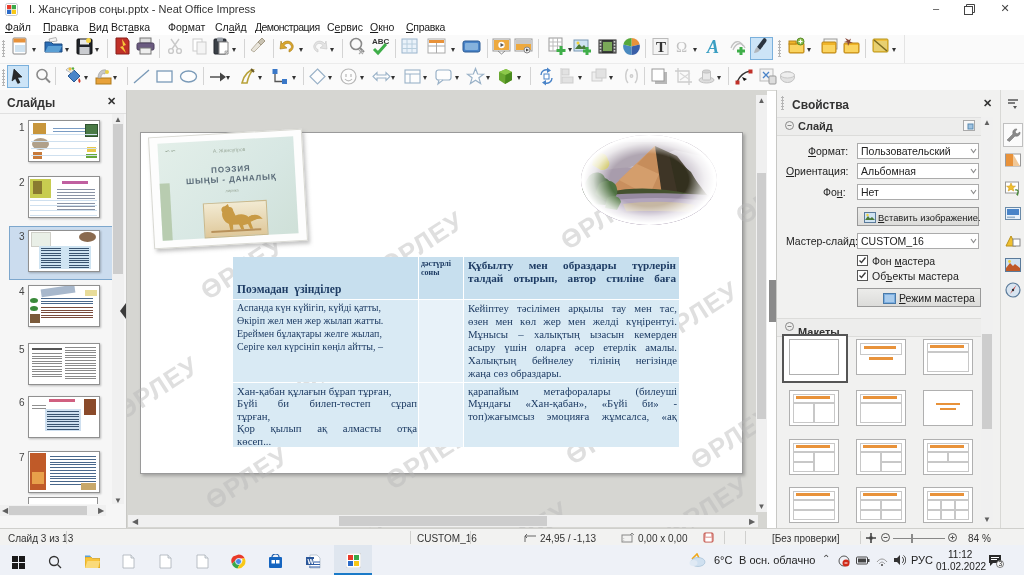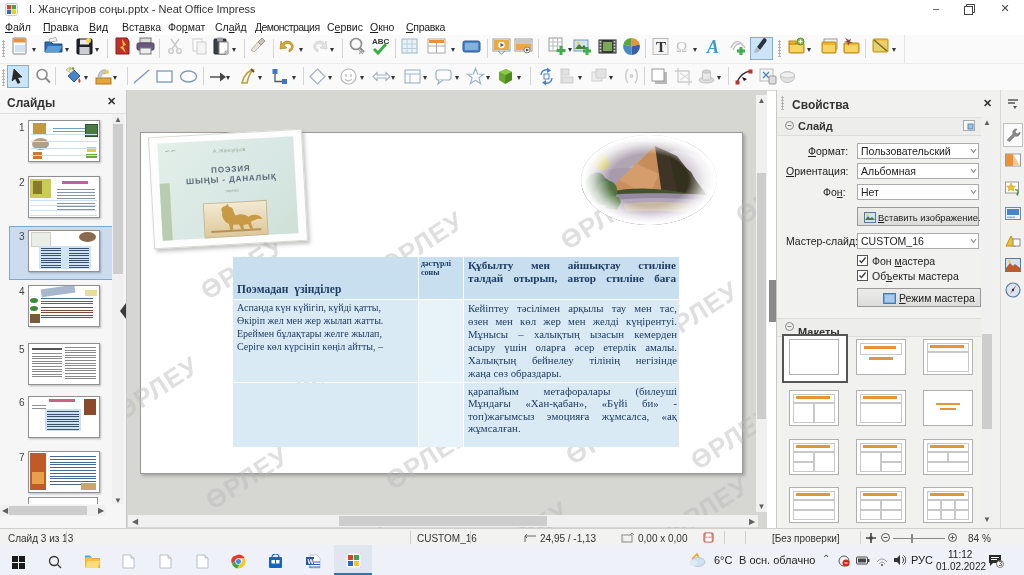--- a/index.html
+++ b/index.html
@@ -73,21 +73,21 @@
           <rect x="0.5" y="2.5" width="8" height="8" fill="none" stroke="#444"></rect>
           <path d="M2.5 2.5 V0.5 H10.5 V8.5 H8.5" fill="none" stroke="#444"></path>
         </svg></span>
     <span class="wbtn" style="left:988px;">✕</span>
   </div>
 
   <div id="menubar">
     <span style="left:5px"><u>Ф</u>айл</span>
     <span style="left:43px"><u>П</u>равка</span>
     <span style="left:89px"><u>В</u>ид</span>
-    <span style="left:122px">Вст<u>а</u>вка</span>
+    <span style="left:111px">Вст<u>а</u>вка</span>
     <span style="left:168px">Фо<u>р</u>мат</span>
     <span style="left:215px">Сл<u>а</u>йд</span>
     <span style="left:255px;letter-spacing:-0.55px"><u>Д</u>емонстрация</span>
     <span style="left:327px">С<u>е</u>рвис</span>
     <span style="left:370px"><u>О</u>кно</span>
     <span style="left:406px;letter-spacing:-0.3px"><u>С</u>правка</span>
   </div>
 
   <div id="tb1">
       <span class="grip" style="left:2px"></span>
@@ -650,37 +650,43 @@
           <div class="cell hc" style="left:231px;top:0px;width:215px;height:42px;"></div>
           <div class="cell bc" style="left:0px;top:43px;width:185px;height:82px;"></div>
           <div class="cell mc" style="left:186px;top:43px;width:44px;height:82px;"></div>
           <div class="cell bc" style="left:231px;top:43px;width:215px;height:82px;"></div>
           <div class="cell bc" style="left:0px;top:126px;width:185px;height:64px;"></div>
           <div class="cell mc" style="left:186px;top:126px;width:44px;height:64px;"></div>
           <div class="cell bc" style="left:231px;top:126px;width:215px;height:64px;"></div>
           <div class="abs" style="left:4px;top:26px;width:178px;font-size:11.5px;font-weight:bold">Поэмадан&nbsp; үзінділер</div>
           <div class="abs" style="left:188px;top:2px;width:42px;font-size:8px;font-weight:bold;line-height:9px">дәстүрлі соны</div>
           <div class="abs" style="left:235px;top:2px;width:208px;font-size:11.2px;font-weight:bold;line-height:13.4px">
-            <div style="text-align:justify;text-align-last:justify">Құбылту мен айшықтау стиліне</div>
+            <div style="text-align:justify;text-align-last:justify">Құбылту мен образдары түрлерін</div>
             <div style="text-align:justify;text-align-last:justify">талдай отырып, автор стиліне баға</div>
           </div>
           <div class="abs" style="left:4px;top:45px;width:180px;font-size:10px;line-height:12.9px">Аспанда күн күйігіп, күйді қатты,<br>Өкіріп жел мен жер жылап жатты.<br>Ереймен бұлақтары желге жылап,<br>Серіге көл күрсініп көңіл айтты, –</div>
           <div class="abs" style="left:235px;top:45px;width:209px;font-size:10.8px;line-height:12.9px">
             <div style="text-align:justify;text-align-last:justify">Кейіптеу тәсілімен арқылы тау мен тас,</div>
             <div style="text-align:justify;text-align-last:justify">өзен мен көл жер мен желді күңірентуі.</div>
             <div style="text-align:justify;text-align-last:justify">Мұнысы – халықтың ызасын кемерден</div>
             <div style="text-align:justify;text-align-last:justify">асыру үшін оларға әсер етерлік амалы.</div>
             <div style="text-align:justify;text-align-last:justify">Халықтың бейнелеу тілінің негізінде</div>
             <div>жаңа сөз образдары.</div>
           </div>
+          <div class="abs" style="left:4px;top:128px;width:180px;font-size:10.8px;line-height:12.4px">
+            <div>Хан-қабан құлағын бұрап тұрған,</div>
+            <div style="text-align:justify;text-align-last:justify">Бүйі би билеп-төстеп сұрап</div>
+            <div>тұрған,</div>
+            <div style="text-align:justify;text-align-last:justify">Қор қылып ақ алмасты отқа</div>
+            <div>көсеп...</div>
+          </div>
           <div class="abs" style="left:235px;top:128px;width:209px;font-size:10.8px;line-height:12.4px">
             <div style="text-align:justify;text-align-last:justify">қарапайым метафоралары (билеуші</div>
             <div style="text-align:justify;text-align-last:justify">Мұндағы «Хан-қабан», «Бүйі би» -</div>
             <div style="text-align:justify;text-align-last:justify">топ)жағымсыз эмоцияға жұмсалса, «ақ</div>
-            <div>жұмсалған.</div>
           </div>
         </div>
       </div>
       <div class="abs sbar" style="left:629px;top:5px;width:11px;height:417px"></div>
       <div class="abs sarrow" style="left:629px;top:6px;width:11px">▲</div>
       <div class="abs sthumb" style="left:630px;top:83px;width:9px;height:246px"></div>
       <div class="abs sarrow" style="left:629px;top:412px;width:11px">▼</div>
       <div class="abs sbar" style="left:1px;top:425px;width:630px;height:12px"></div>
       <div class="abs sarrow" style="left:3px;top:427px;width:10px">◀</div>
       <div class="abs sthumb" style="left:212px;top:426px;width:208px;height:10px"></div>

